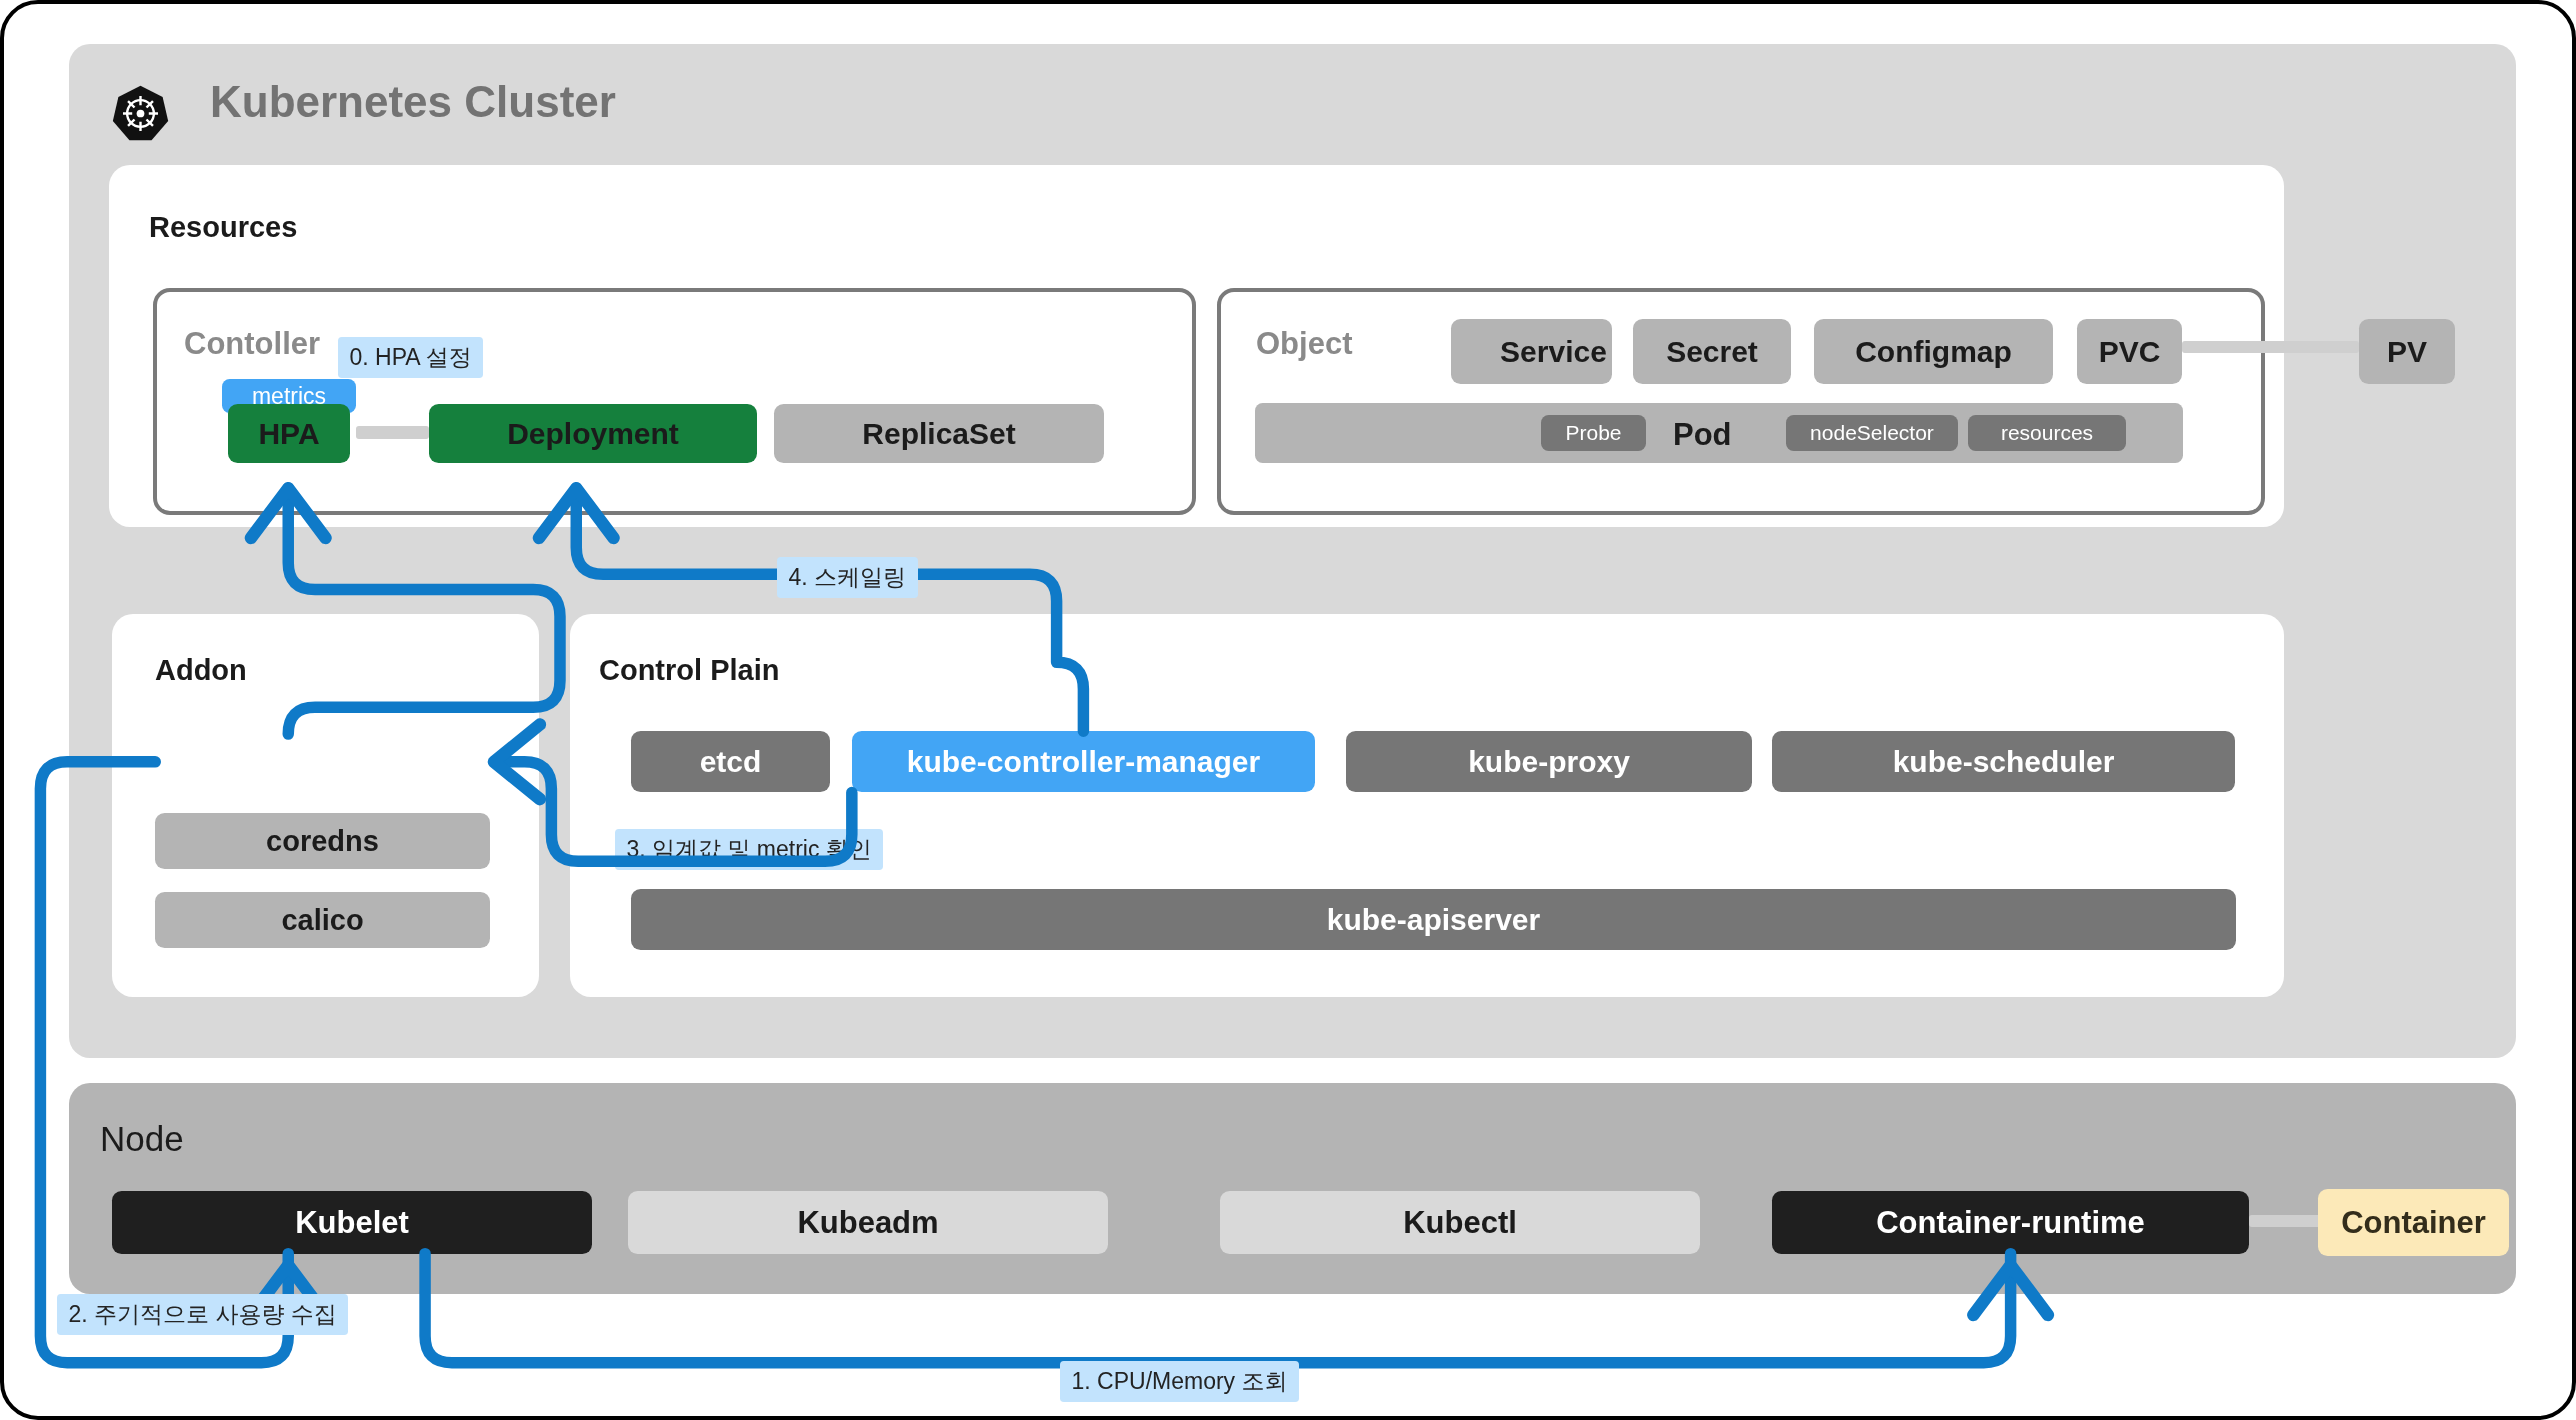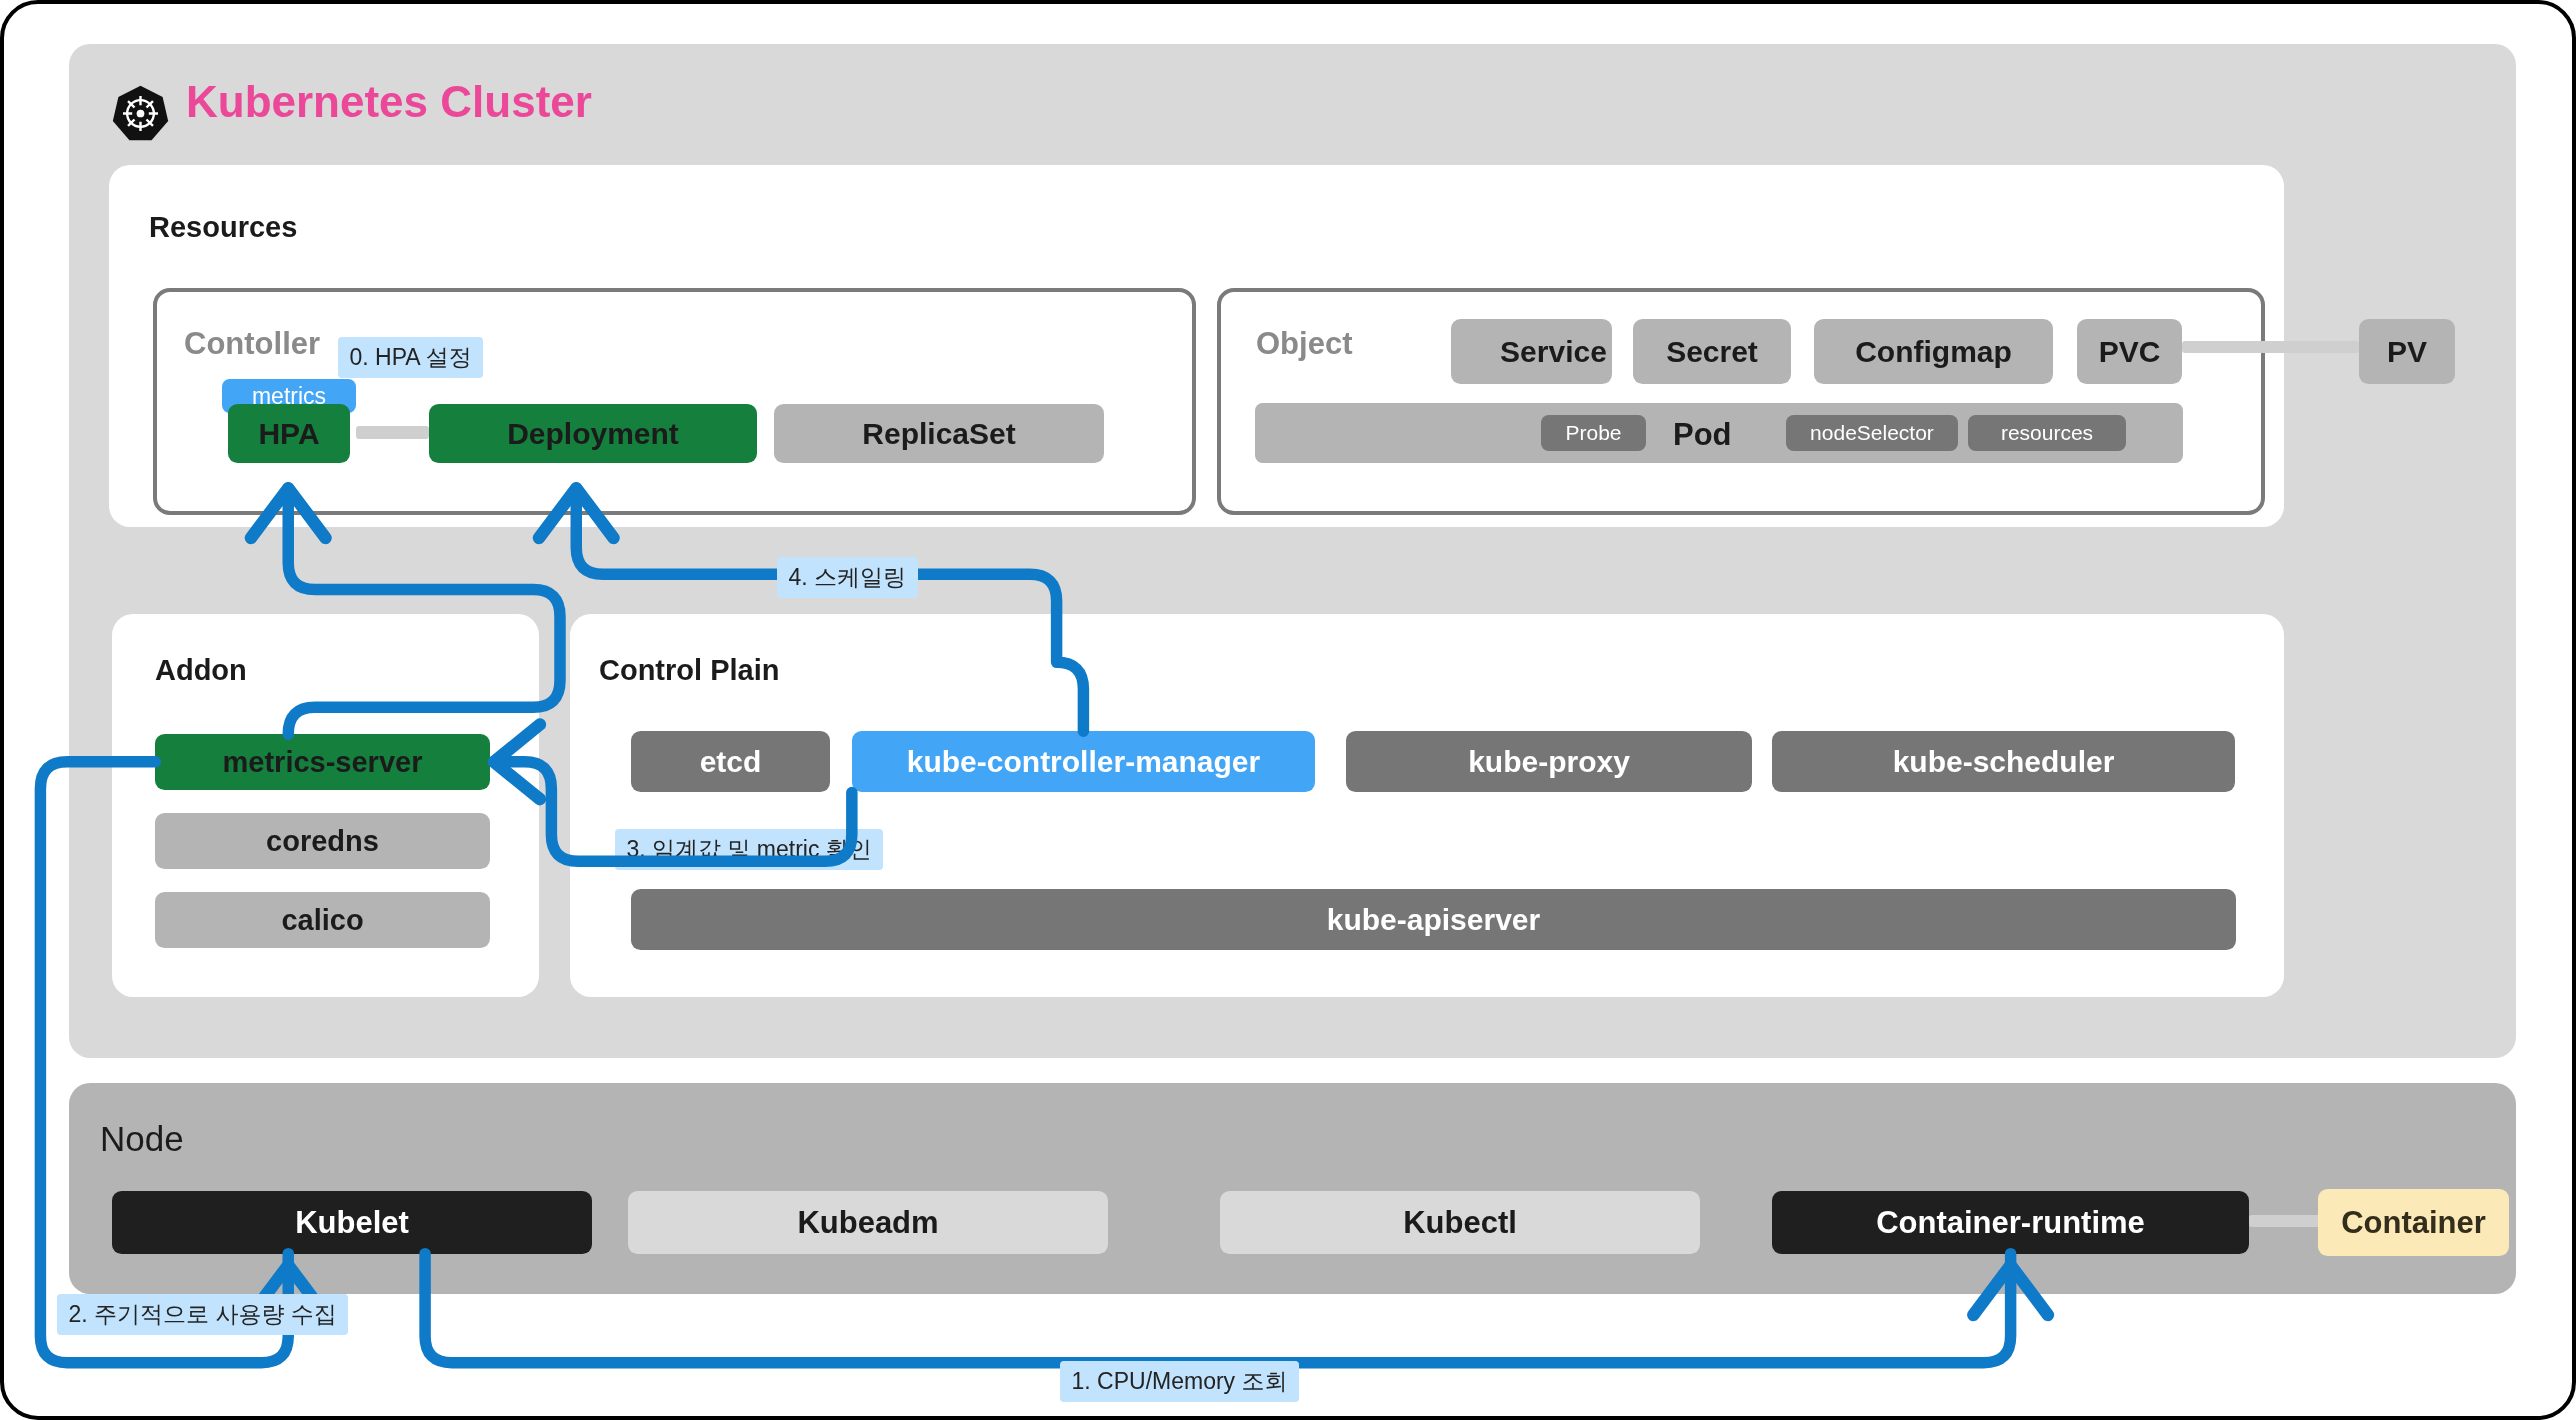--- a/index.html
+++ b/index.html
@@ -52,22 +52,23 @@
   }
   .nodepanel {
     position: absolute;
     left: 65px; top: 1079px; width: 2447px; height: 211px;
     background: #b4b4b4; border-radius: 21px;
   }
 
   
   .h-title {
     position: absolute;
-    font-size: 44px; font-weight: bold; color: #ec4899;
-    white-space: nowrap;
+    font-size: 44px; font-weight: bold; color: #737373;
+    white-space: nowrap;
+    margin-left: 24px;
   }
   .h-sec {
     position: absolute;
     font-size: 29px; font-weight: bold; color: #1b1b1b;
     white-space: nowrap;
   }
   .h-sub {
     position: absolute;
     font-size: 31px; font-weight: bold; color: #8a8a8a;
     white-space: nowrap;
@@ -160,21 +161,20 @@
 
   <div class="box grey" style="left:1251px; top:399px; width:928px; height:60px; border-radius:7.7px;"></div>
   <div class="pill" style="left:1537px; top:411px; width:105px; height:36px;">Probe</div>
   <div style="position:absolute; left:1669px; top:413px; font-size:31px; font-weight:bold; color:#1b1b1b;">Pod</div>
   <div class="pill" style="left:1782px; top:411px; width:172px; height:36px;">nodeSelector</div>
   <div class="pill" style="left:1964px; top:411px; width:158px; height:36px;">resources</div>
 
   <div class="card" style="left:108px; top:610px; width:427px; height:383px;"></div>
   <div class="h-sec" style="left:151px; top:650px;">Addon</div>
 
-  <div class="box lblue" style="left:151px; top:730px; width:335px; height:56px; font-size:29px;">metrics-server</div>
   <div class="box grey" style="left:151px; top:809px; width:335px; height:56px; font-size:29px;">coredns</div>
   <div class="box grey" style="left:151px; top:888px; width:335px; height:56px; font-size:29px;">calico</div>
 
   <div class="card" style="left:566px; top:610px; width:1714px; height:383px;"></div>
   <div class="h-sec" style="left:595px; top:650px;">Control Plain</div>
 
   <div class="box dgrey" style="left:627px; top:727px; width:199px; height:61px; font-size:30px;">etcd</div>
   <div class="box blue" style="left:848px; top:727px; width:463px; height:61px; font-size:30px;">kube-controller-manager</div>
   <div class="box dgrey" style="left:1342px; top:727px; width:406px; height:61px; font-size:30px;">kube-proxy</div>
   <div class="box dgrey" style="left:1768px; top:727px; width:463px; height:61px; font-size:30px;">kube-scheduler</div>

